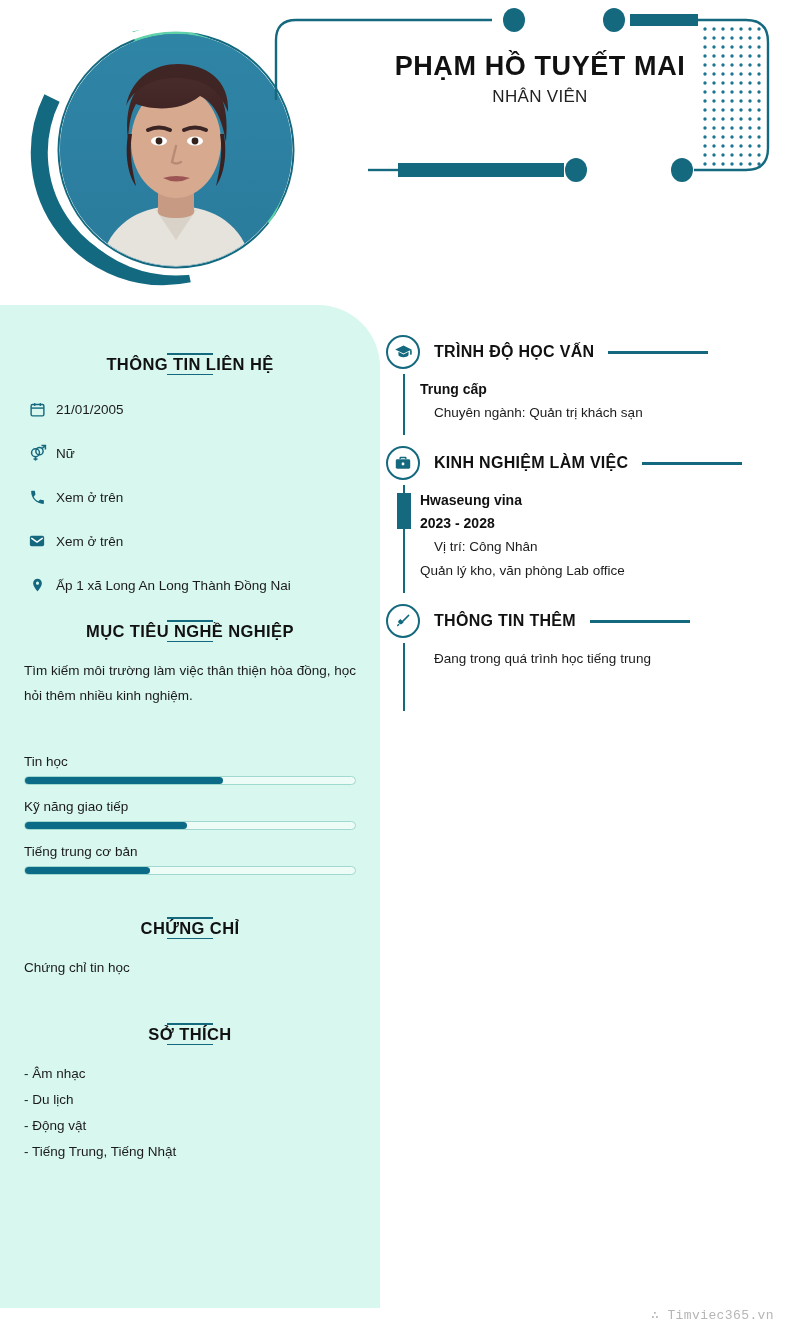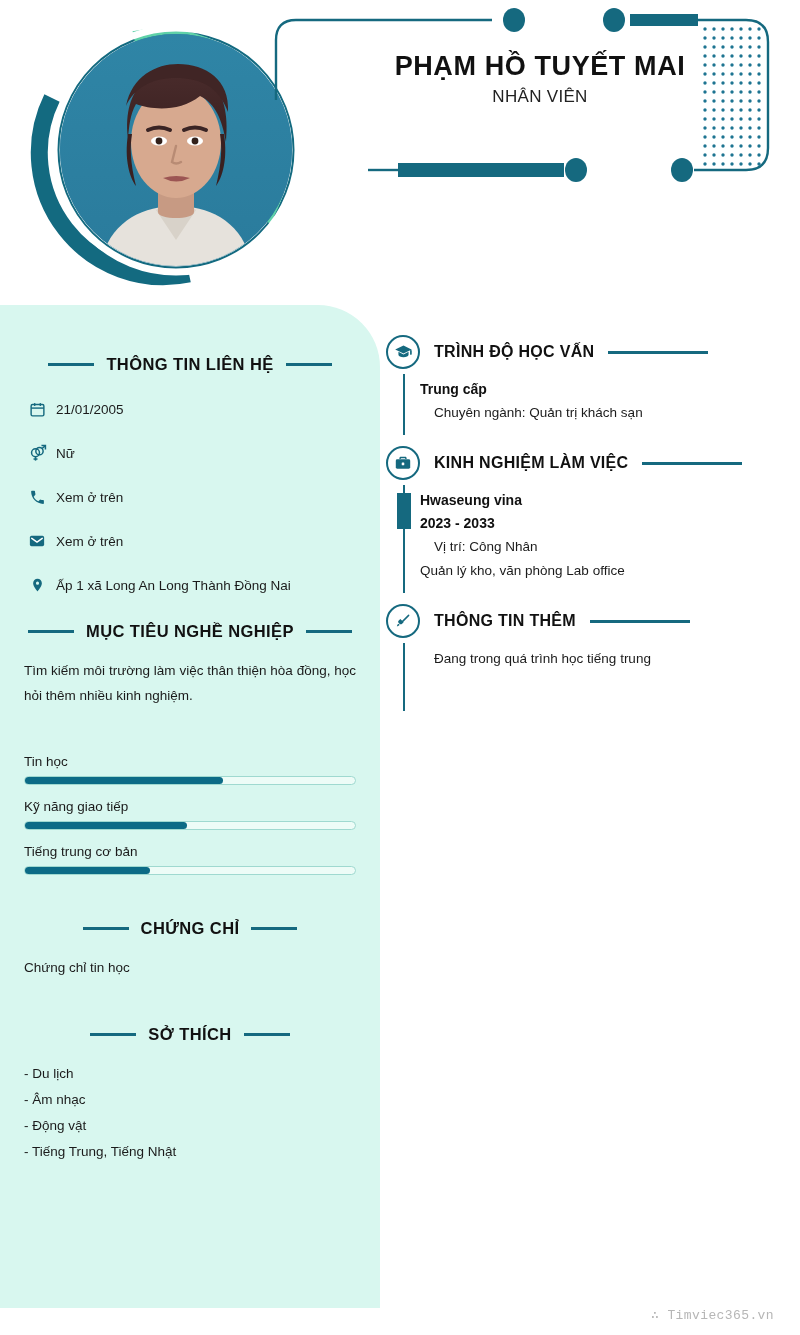--- a/index.html
+++ b/index.html
@@ -38,21 +38,21 @@
   }
 
   
   .sidebar{
     position:absolute;left:0;top:305px;width:380px;height:1003px;
     background:#d8f7ef;border-top-right-radius:62px;
   }
 
   .sec-head{
     position:relative;height:22px;margin:0 24px;
-    display:flex;align-items:center;justify-content:center;
+    display:flex;align-items:center;justify-content:center;flex-direction:column;
   }
   .sec-head .ttl{
     font-size:16.5px;font-weight:bold;color:#111111;letter-spacing:.4px;
     white-space:nowrap;padding:0 12px;
   }
   .sec-head .dash{height:3px;background:#15697f;flex:0 0 auto;width:46px;}
   .sec-head .dash.grow{flex:1 1 auto;max-width:46px;}
 
   .contact-list{margin:26px 0 0 0;padding:0 24px;}
   .c-item{display:flex;align-items:center;margin-bottom:26px;}
@@ -322,22 +322,22 @@
       </div>
     </div>
 
     <div style="margin-top:42px;">
       <div class="sec-head">
         <span class="dash grow"></span>
         <span class="ttl">SỞ THÍCH</span>
         <span class="dash grow"></span>
       </div>
       <div class="simple-body">
+        <div class="line">- Âm nhạc</div>
         <div class="line">- Du lịch</div>
-        <div class="line">- Âm nhạc</div>
         <div class="line">- Động vật</div>
         <div class="line">- Tiếng Trung, Tiếng Nhật</div>
       </div>
     </div>
   </div>
 
   <div class="main">
 
     <div class="r-sec">
       <div class="r-head">
@@ -369,21 +369,21 @@
             <rect x="10.3" y="11.4" width="3.4" height="3.6" rx="0.7" fill="#ffffff"></rect>
           </svg>
         </span>
         <span class="r-title">KINH NGHIỆM LÀM VIỆC</span>
         <span class="r-rule"></span>
       </div>
       <div class="r-body">
         <span class="r-bar thick"></span>
         <div class="r-inner">
           <div class="r-strong">Hwaseung vina</div>
-          <div class="r-strong">2023 - 2033</div>
+          <div class="r-strong">2023 - 2028</div>
           <div class="r-line indent1">Vị trí: Công Nhân</div>
           <div class="r-line indent0">Quản lý kho, văn phòng Lab office</div>
         </div>
       </div>
     </div>
 
     <div class="r-sec">
       <div class="r-head">
         <span class="r-badge">
           <svg width="18" height="18" viewBox="0 0 24 24" fill="none" stroke="#15697f" stroke-width="2" stroke-linecap="round">

